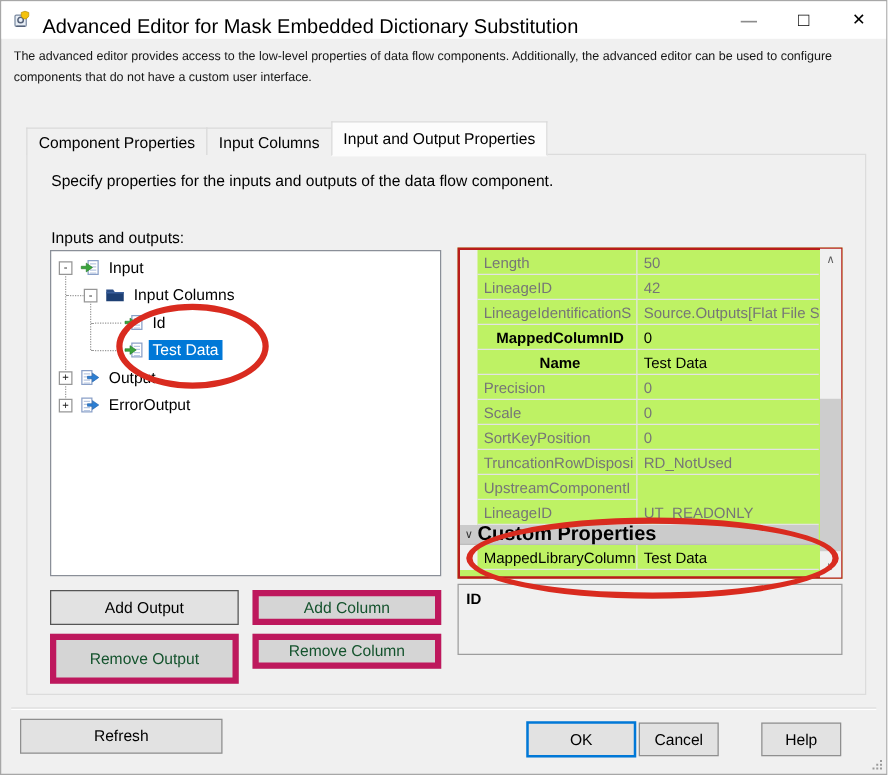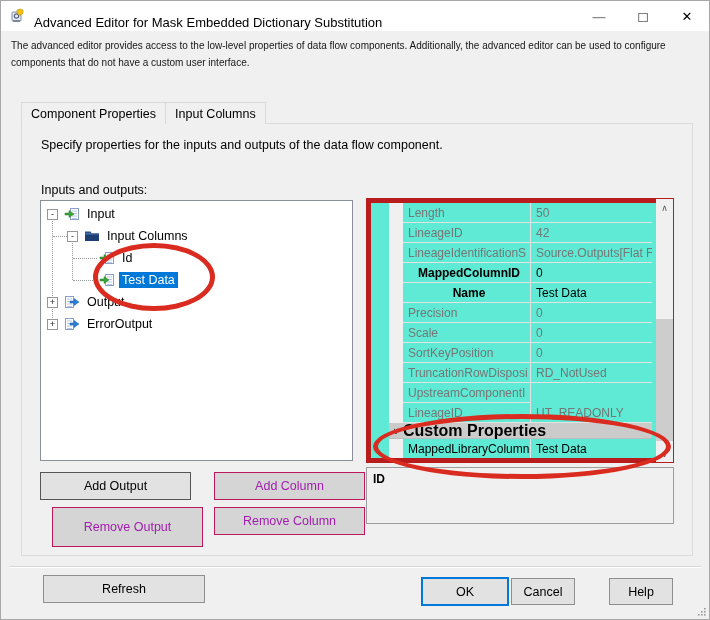--- a/index.html
+++ b/index.html
@@ -2,21 +2,21 @@
 <html><head>
 <meta charset="utf-8">
 <style>
   html,body{margin:0;padding:0;background:#fff;}
   .dialog{position:relative;width:710px;height:620px;background:#f0f0f0;
     border:1px solid #a7a7a7;box-sizing:border-box;
     font-family:"Liberation Sans","DejaVu Sans",sans-serif;color:#000;overflow:hidden;}
   
   .titlebar{position:absolute;left:0;top:0;right:0;height:30px;background:#fff;display:flex;align-items:center;}
   .app-icon{margin-left:9px;width:16px;height:16px;flex:none;}
-  .title{margin-left:8px;font-size:13px;white-space:nowrap;margin-top:12px;}
+  .title{margin-left:8px;font-size:16px;white-space:nowrap;margin-top:12px;}
   .win-controls{position:absolute;right:0;top:0;height:30px;display:flex;}
   .win-btn{width:44px;height:30px;display:flex;align-items:center;justify-content:center;font-size:13px;color:#000;}
   .win-btn.min{color:#8c8c8c;font-weight:bold;}
   .win-btn.max{font-size:15px;}
   
   .intro{position:absolute;left:10px;top:36px;width:688px;font-size:10px;line-height:17px;color:#161616;}
   
   .tabs{position:absolute;left:20px;top:96px;height:27px;display:flex;align-items:flex-end;z-index:3;}
   .tab{height:21px;padding:0 9px;display:flex;align-items:center;background:#f0f0f0;
     border:1px solid #d9d9d9;border-bottom:none;font-size:12.5px;margin-right:-1px;}
@@ -31,22 +31,22 @@
   .trow{position:relative;height:22px;display:flex;align-items:center;font-size:12.5px;z-index:2;}
   .lvl0{padding-left:6px;}.lvl1{padding-left:26px;}.lvl2{padding-left:58px;}
   .expander{width:9px;height:9px;border:1px solid #969696;background:#fff;display:flex;align-items:center;
     justify-content:center;font-size:9px;line-height:8px;color:#222;margin-right:6px;flex:none;box-sizing:content-box;}
   .ticon{width:16px;height:16px;margin-right:4px;flex:none;}
   .tlabel{padding:1px 3px;white-space:nowrap;}
   .trow.sel .tlabel{background:#0078d7;color:#fff;}
   .vline{position:absolute;width:0;border-left:1px dotted #9a9a9a;z-index:1;}
   .hline{position:absolute;height:0;border-top:1px dotted #9a9a9a;z-index:1;}
   
-  .pgrid{position:absolute;left:365px;top:197px;width:308px;height:265px;border:5px solid #b91c1c;
-    background:#5eead4;box-sizing:border-box;overflow:hidden;padding-right:17px;padding-left:18px;}
+  .pgrid{position:absolute;left:365px;top:197px;width:308px;height:265px;border:2px solid #b91c1c;
+    background:#bef264;box-sizing:border-box;overflow:hidden;padding-right:17px;}
   .prow{display:flex;height:20px;}
   .strip{width:14px;background:#f0f0f0;flex:none;}
   .pname{width:128px;flex:none;padding:3px 0 0 5px;border-right:1px solid #e3e3e3;border-bottom:1px solid #e3e3e3;
     box-sizing:border-box;white-space:nowrap;overflow:hidden;font-size:12px;}
   .pval{flex:1;padding:3px 0 0 5px;border-bottom:1px solid #e3e3e3;white-space:nowrap;overflow:hidden;font-size:12px;}
   .ro .pname,.ro .pval{color:#767676;}
   .ed .pname{font-weight:bold;color:#000;text-align:center;}
   .ed .pval{color:#000;}
   .ed2 .pname,.ed2 .pval{color:#000;}
   .pcat{display:flex;height:15px;background:#cbcbcb;border-bottom:1px solid #bdbdbd;align-items:center;}
@@ -59,28 +59,28 @@
   .sb-btn.up{top:0;}.sb-btn.down{bottom:0;}
   .sb-thumb{position:absolute;left:0;top:120px;width:17px;height:122px;background:#cdcdcd;}
   
   .descbox{position:absolute;left:365px;top:466px;width:308px;height:57px;border:1px solid #9d9d9d;
     background:#f0f0f0;box-sizing:border-box;font-size:12px;font-weight:bold;padding:4px 6px;}
   
   .btn{position:absolute;box-sizing:border-box;display:flex;align-items:center;justify-content:center;
     font-size:12.5px;background:#e2e2e2;border:1px solid #8f8f8f;color:#000;
     font-family:"Liberation Sans","DejaVu Sans",sans-serif;}
   .btn.dark{border:1px solid #555;}
-  .btn.disabled{background:#d5d5d5;border:1px solid #be185d;color:#a21caf;margin-left:12px;}
+  .btn.disabled{background:#d5d5d5;border:5px solid #be185d;color:#14532d;}
   .btn.focus{border:2px solid #0078d7;}
   .b-add-output{left:39px;top:471px;width:151px;height:28px;}
   .b-add-column{left:201px;top:471px;width:151px;height:28px;}
   .b-remove-output{left:39px;top:506px;width:151px;height:40px;}
   .b-remove-column{left:201px;top:506px;width:151px;height:28px;}
   .divider{position:absolute;left:8px;right:8px;top:565px;border-top:1px solid #d7d7d7;border-bottom:1px solid #fff;}
-  .b-refresh{left:15px;top:574px;width:162px;height:28px;margin-left:27px;}
+  .b-refresh{left:15px;top:574px;width:162px;height:28px;}
   .b-ok{left:420px;top:576px;width:88px;height:29px;}
   .b-cancel{left:510px;top:577px;width:64px;height:27px;}
   .b-help{left:608px;top:577px;width:64px;height:27px;}
   .grip{position:absolute;right:3px;bottom:3px;width:10px;height:10px;}
   
   .ellipse{position:absolute;border:5px solid #d92b1f;border-radius:50%;z-index:10;pointer-events:none;}
   .ellipse1{left:92px;top:242px;width:112px;height:58px;}
   .ellipse2{left:372px;top:413px;width:288px;height:55px;}
 </style>
 </head>
@@ -101,20 +101,21 @@
       <div class="win-btn max">□</div>
       <div class="win-btn close">✕</div>
     </div>
   </div>
 
   <div class="intro">The advanced editor provides access to the low-level properties of data flow components. Additionally, the advanced editor can be used to configure components that do not have a custom user interface.</div>
 
   <div class="tabs">
     <div class="tab">Component Properties</div>
     <div class="tab">Input Columns</div>
+    <div class="tab active">Input and Output Properties</div>
   </div>
   <div class="panel"></div>
 
   <div class="instruction">Specify properties for the inputs and outputs of the data flow component.</div>
   <div class="tree-caption">Inputs and outputs:</div>
 
   <div class="treebox">
     <div class="vline" style="left:11px;top:18px;height:105px;"></div>
     <div class="vline" style="left:31px;top:40px;height:39px;"></div>
     <div class="hline" style="left:12px;top:35px;width:14px;"></div>

